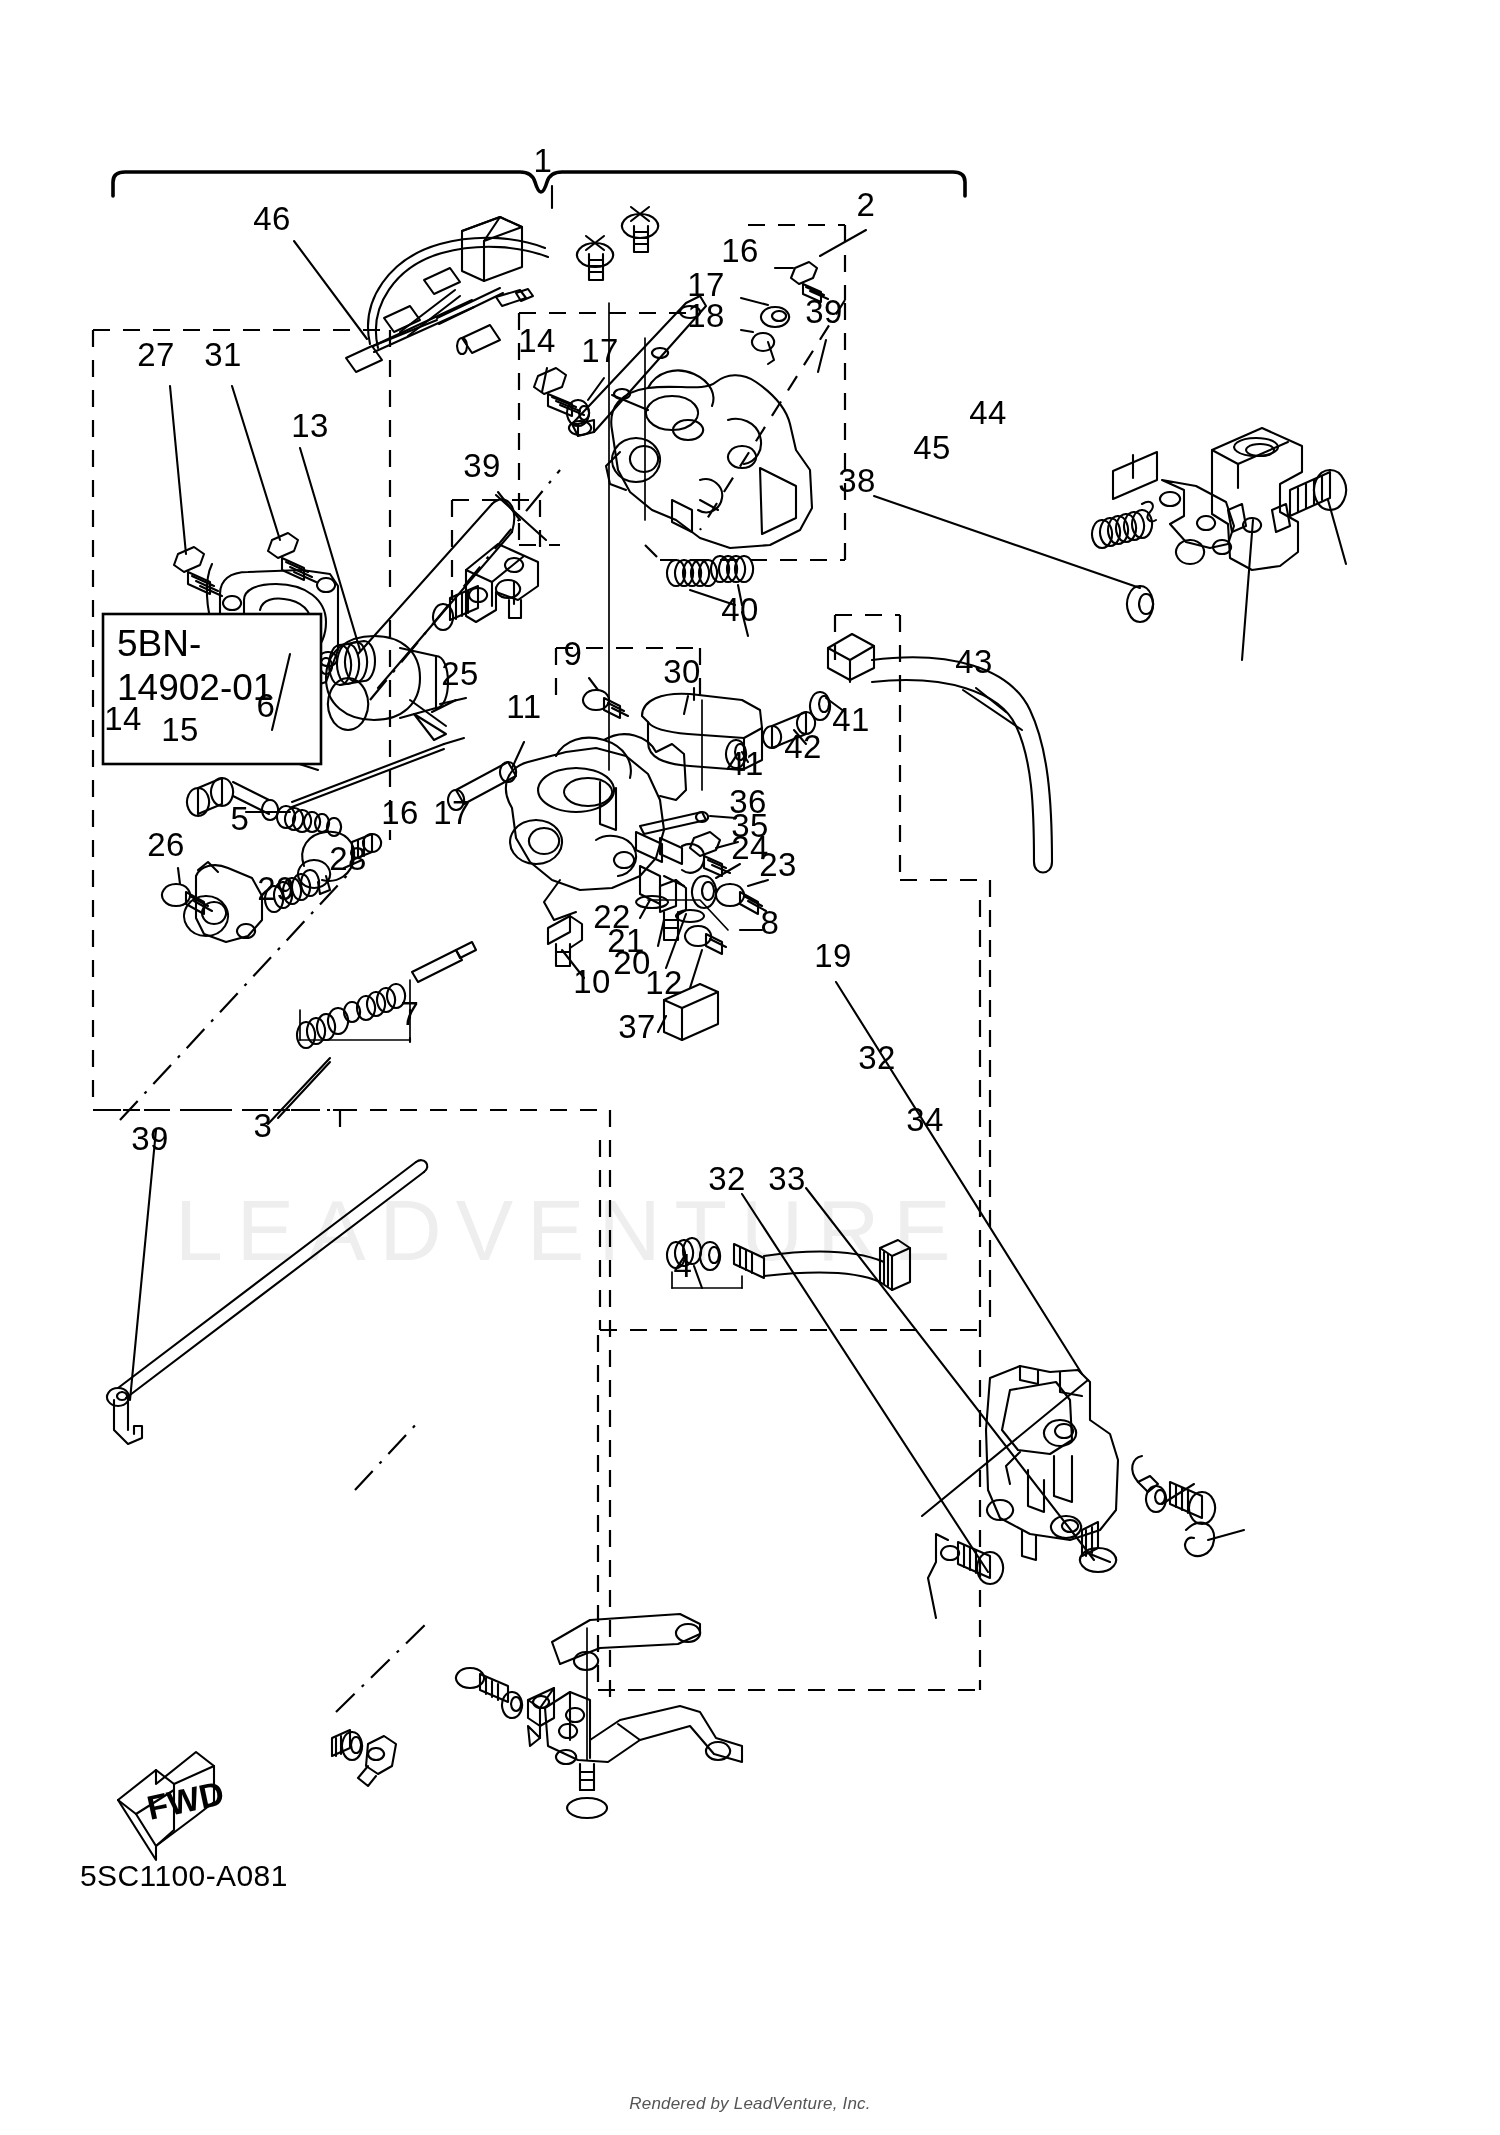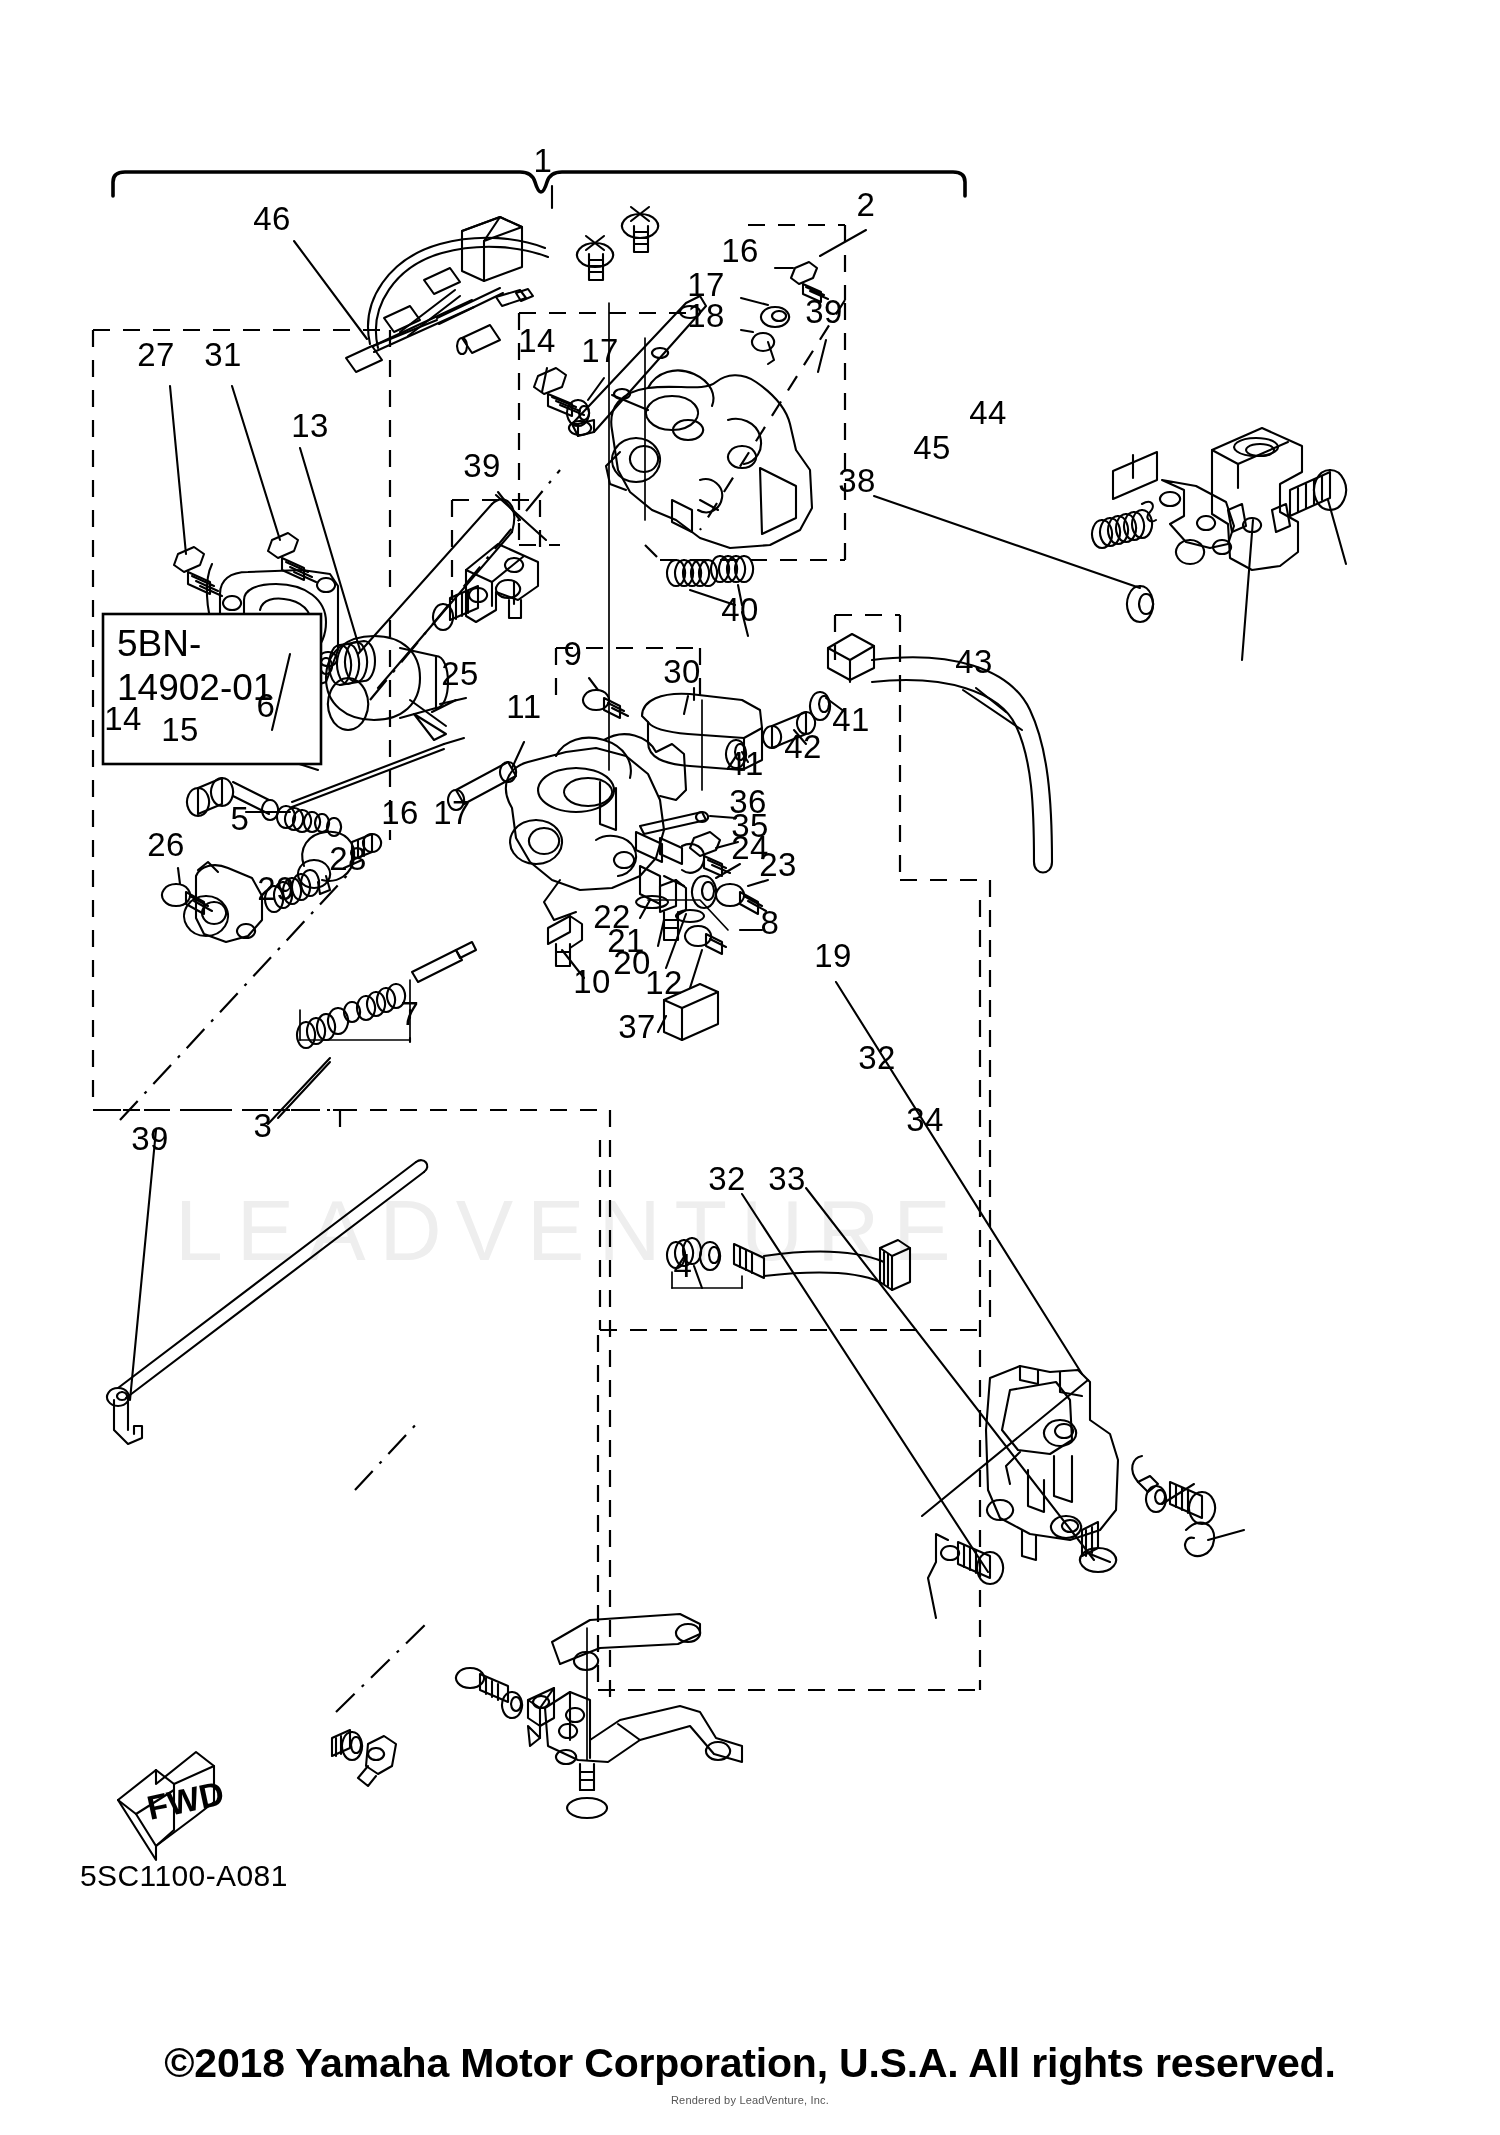--- a/index.html
+++ b/index.html
@@ -110,23 +110,24 @@
     letter-spacing: -0.2px;
     white-space: nowrap;
   }
   #render-credit {
     position: absolute;
     left: 0;
     top: 2094px;
     width: 1500px;
     text-align: center;
     font-family: "Liberation Sans", sans-serif;
-    font-size: 11px;
+    font-size: 17px;
     color: #555;
     letter-spacing: 0.2px;
+    font-style: italic;
   }
 </style>
 </head>
 <body>
 
 <div id="page">
 
   <svg id="diagram-svg" viewBox="0 0 1500 2135">
 
     <text class="wm" x="175" y="1260">LEADVENTURE</text>
@@ -933,16 +934,15 @@
         <text class="cb-num" x="925" y="1131" text-anchor="middle">34</text>
         <text class="cb-num" x="263" y="1137" text-anchor="middle">3</text>
         <text class="cb-num" x="150" y="1150" text-anchor="middle">39</text>
         <text class="cb-num" x="727" y="1190" text-anchor="middle">32</text>
         <text class="cb-num" x="787" y="1190" text-anchor="middle">33</text>
         <text class="cb-num" x="683" y="1277" text-anchor="middle">4</text>
       </g>
 
   </svg>
 
-  <div id="copyright">©2018 Yamaha Motor Corporation, U.S.A. All rights reserved.</div>
   <div id="render-credit">Rendered by LeadVenture, Inc.</div>
 
 </div>
 
 </body></html>

